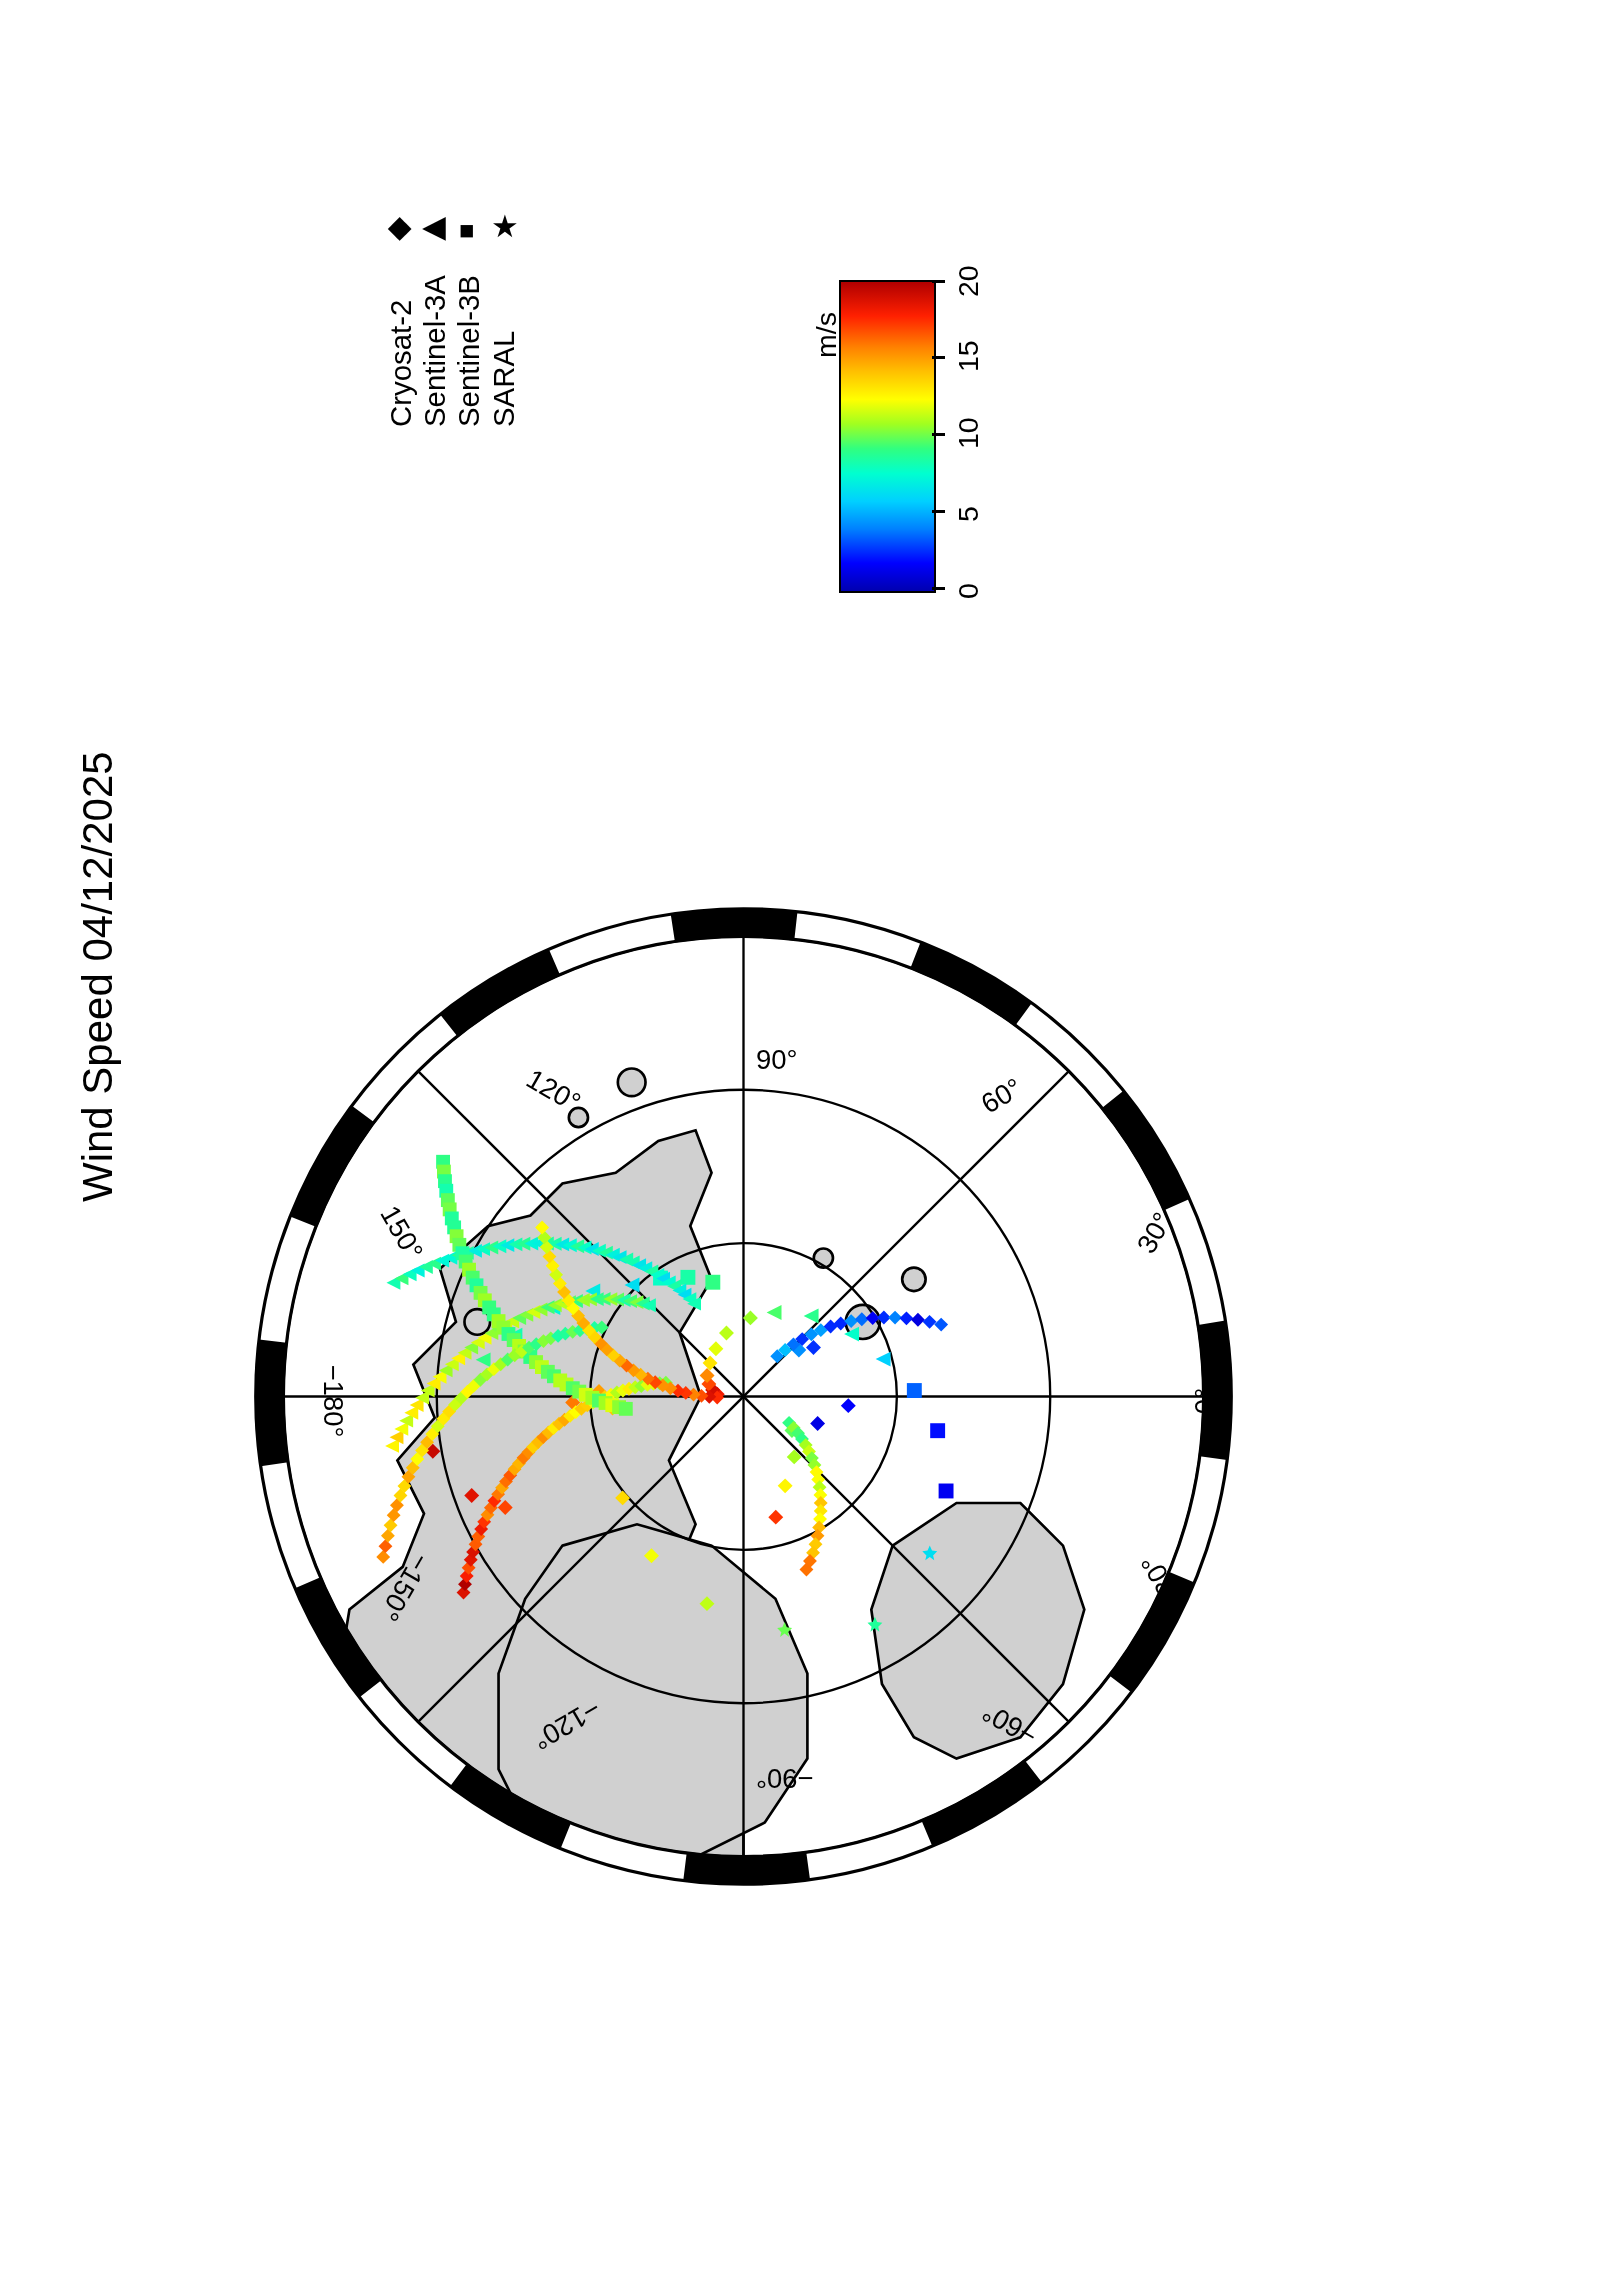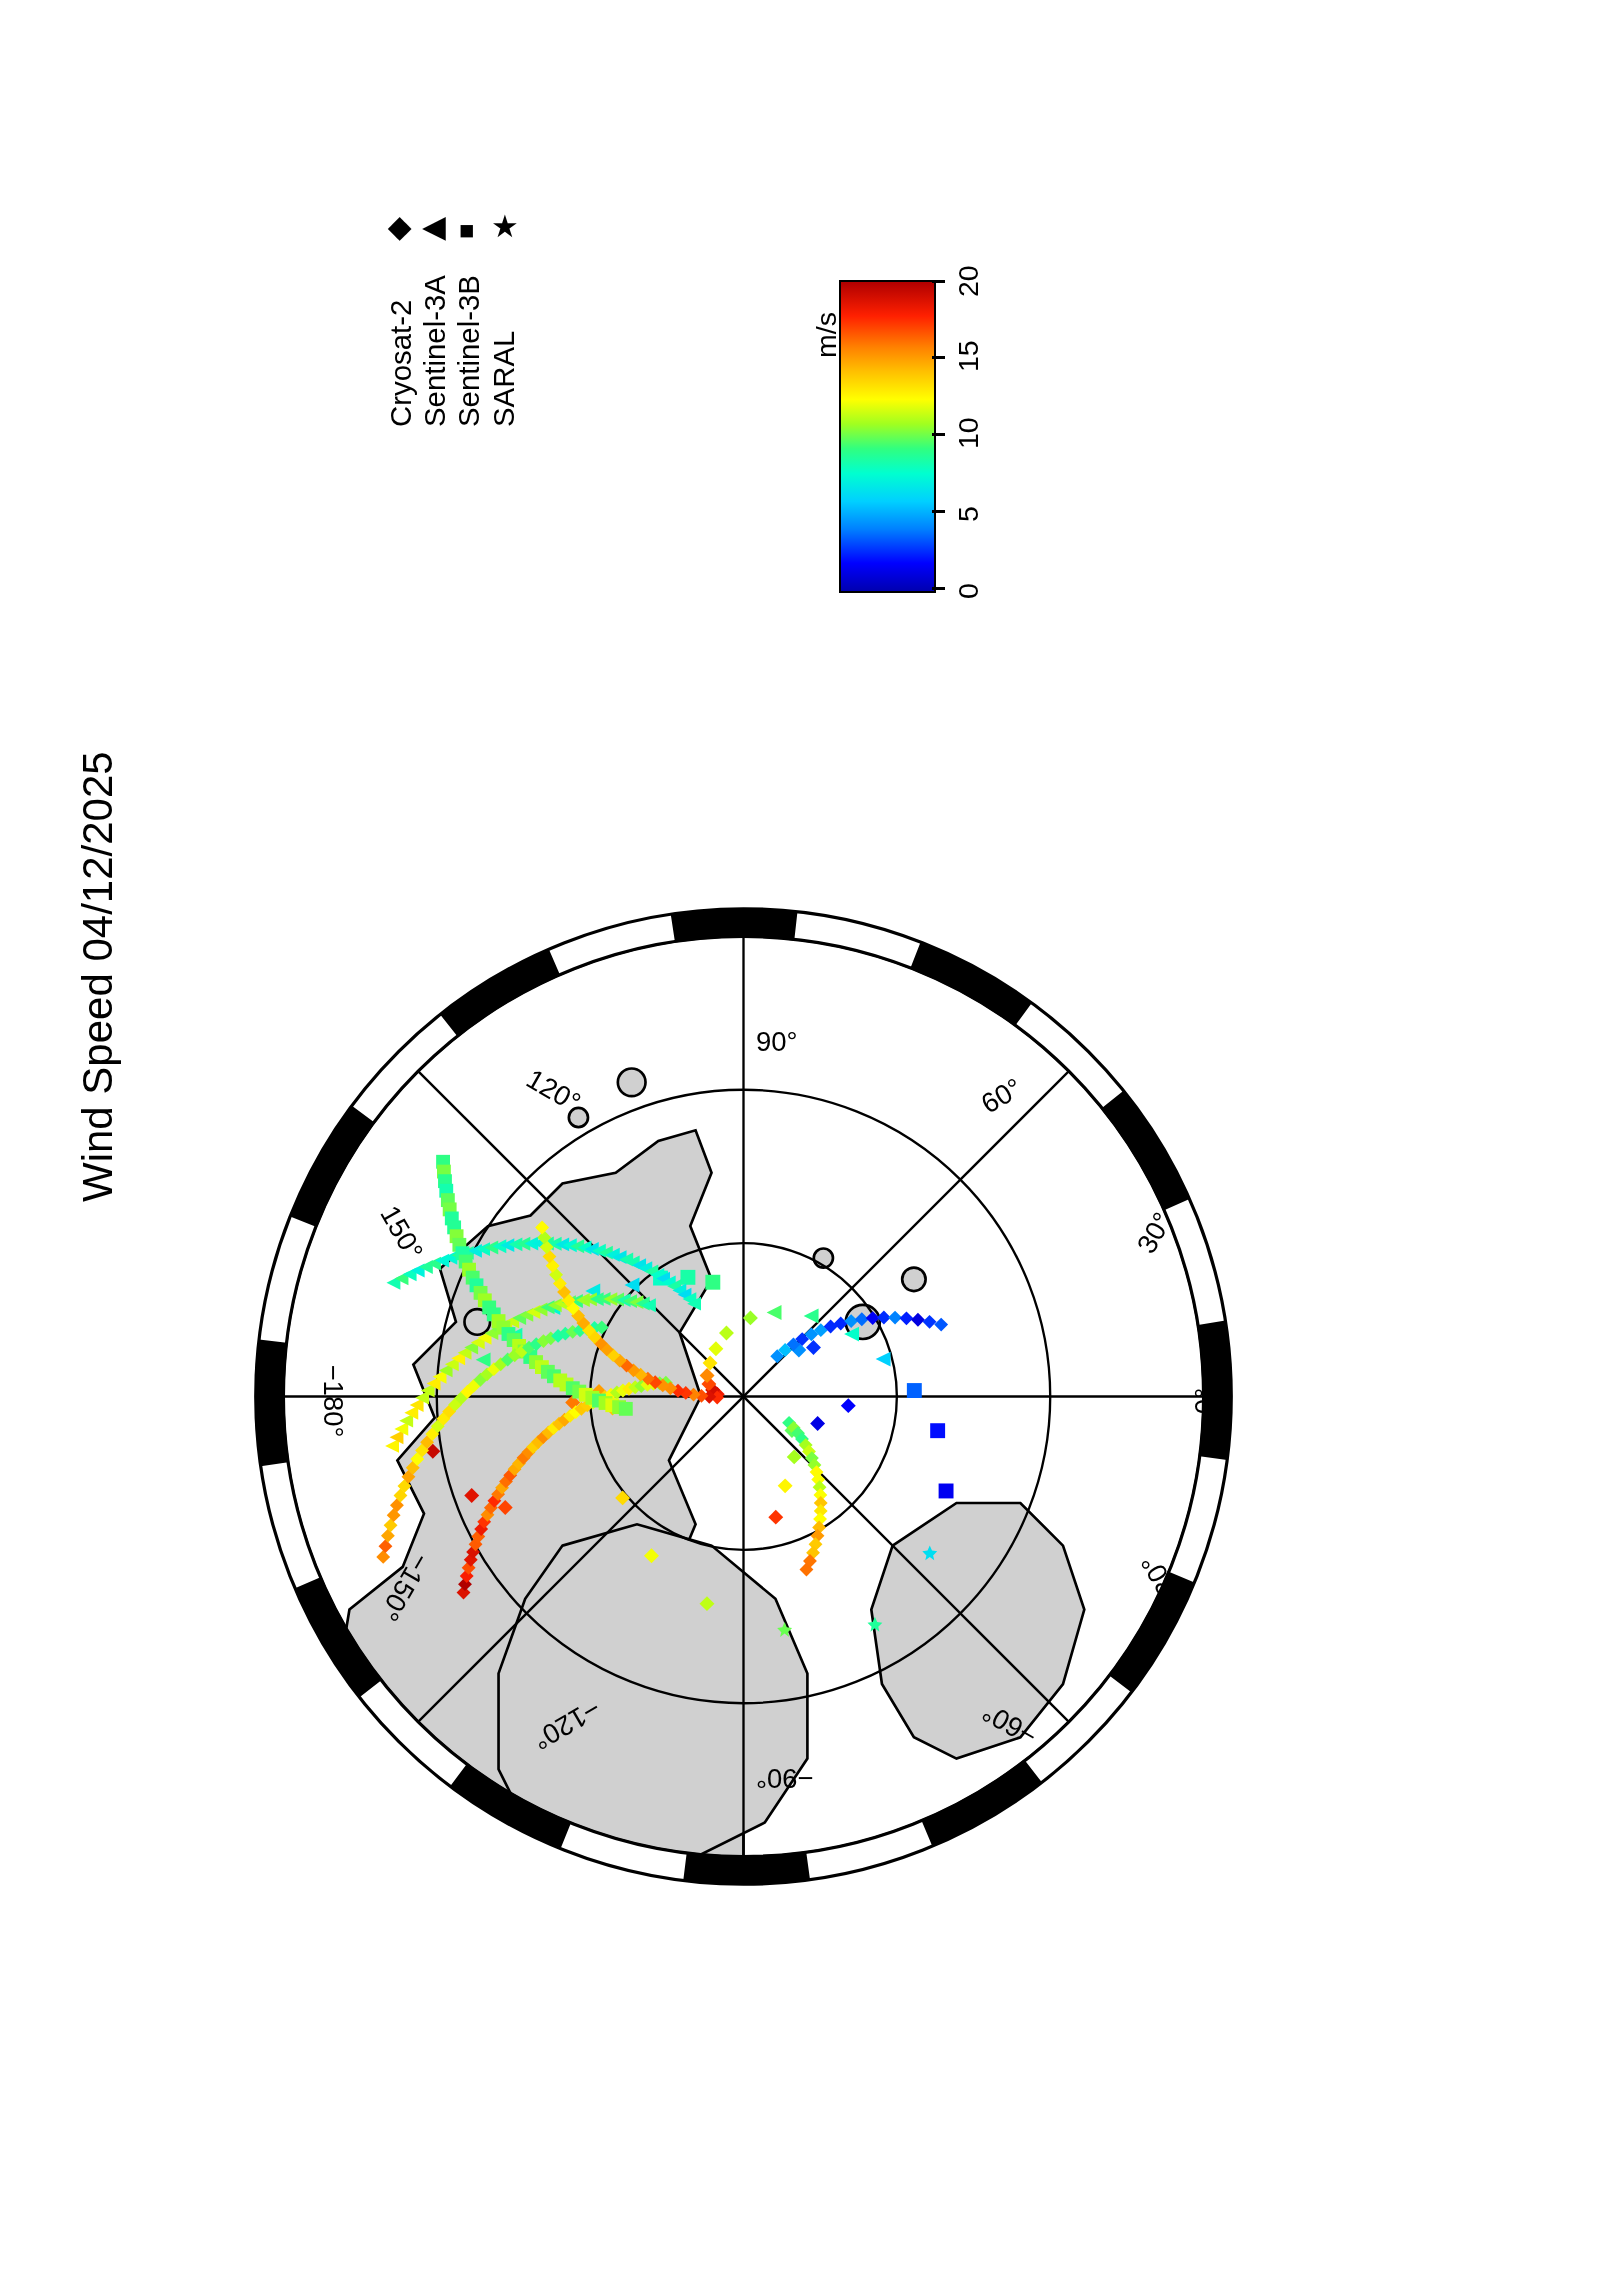--- a/index.html
+++ b/index.html
@@ -505,21 +505,21 @@
           <path d="M0,-6.5 L6.5,0 L0,6.5 L-6.5,0 Z" transform="translate(567.6,638.7)" fill="rgb(255,202,0)"></path>
           <path d="M0,-6.5 L6.5,0 L0,6.5 L-6.5,0 Z" transform="translate(565.3,646.6)" fill="rgb(255,196,0)"></path>
           <path d="M0,-6.5 L6.5,0 L0,6.5 L-6.5,0 Z" transform="translate(562.4,654.5)" fill="rgb(255,117,0)"></path>
           <path d="M0,-6.5 L6.5,0 L0,6.5 L-6.5,0 Z" transform="translate(559.1,662.4)" fill="rgb(255,114,0)"></path>
         </g>
     </svg>
 
     <div class="lon-label" style="left:981px; top:521px; transform:rotate(-90deg);">0°</div>
     <div class="lon-label" style="left:923px; top:353px; transform:rotate(-60deg);">30°</div>
     <div class="lon-label" style="left:770px; top:216px; transform:rotate(-30deg);">60°</div>
-    <div class="lon-label" style="left:545px; top:162px; transform:rotate(0deg);">90°</div>
+    <div class="lon-label" style="left:545px; top:180px; transform:rotate(0deg);">90°</div>
     <div class="lon-label" style="left:314px; top:211px; transform:rotate(30deg);">120°</div>
     <div class="lon-label" style="left:162px; top:353px; transform:rotate(60deg);">150°</div>
     <div class="lon-label" style="left:86px; top:521px; transform:rotate(90deg);">−180°</div>
     <div class="lon-label" style="left:157px; top:707px; transform:rotate(120deg);">−150°</div>
     <div class="lon-label" style="left:319px; top:844px; transform:rotate(150deg);">−120°</div>
     <div class="lon-label" style="left:545px; top:898px; transform:rotate(180deg);">−90°</div>
     <div class="lon-label" style="left:770px; top:844px; transform:rotate(-150deg);">−60°</div>
     <div class="lon-label" style="left:923px; top:702px; transform:rotate(-120deg);">−30°</div>
   </div>
 

